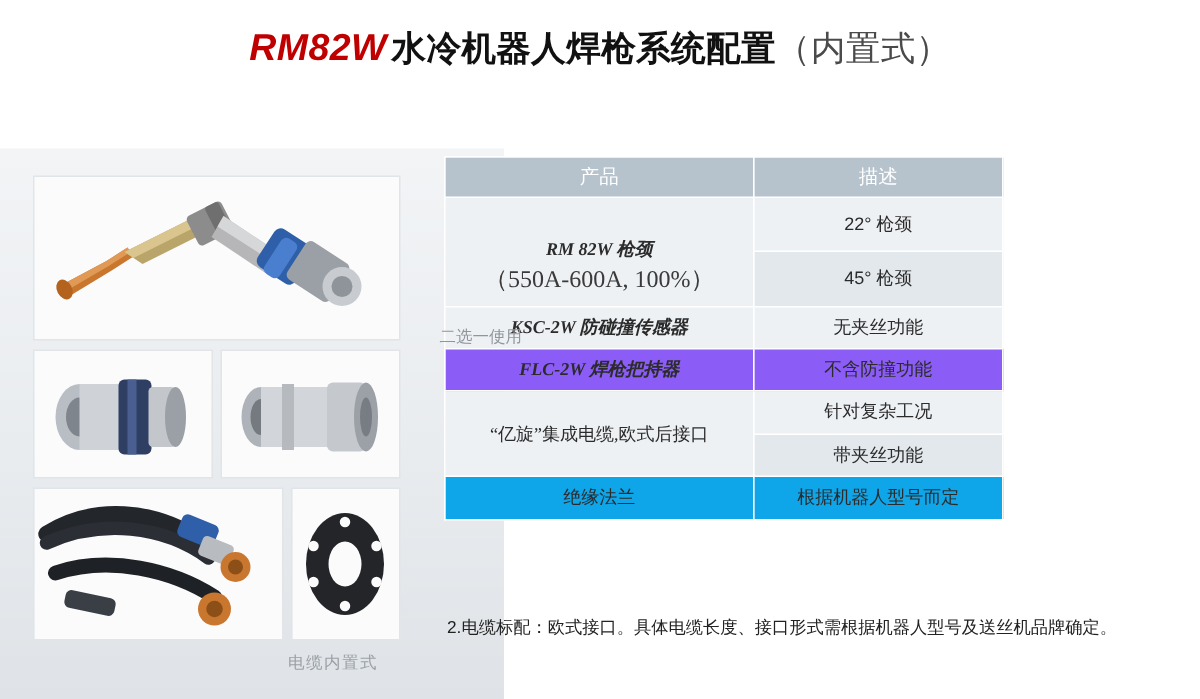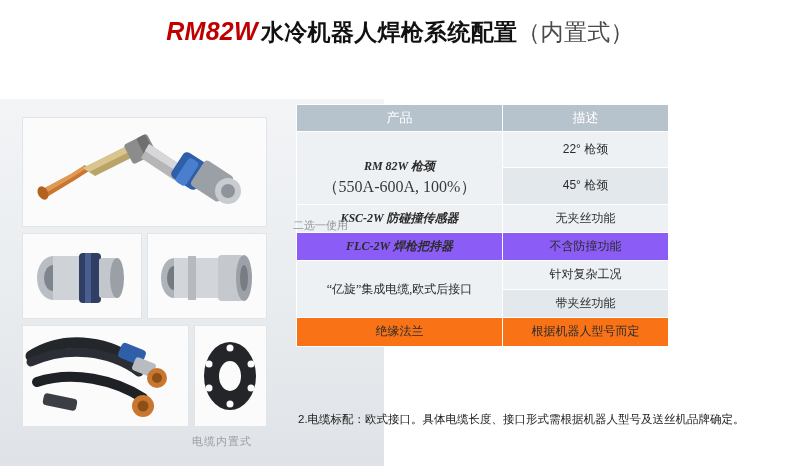--- a/index.html
+++ b/index.html
@@ -55,21 +55,20 @@
   }
 
   
   .photo-panel {
     position: absolute;
     left: 0px;
     top: 35px;
     width: 336px;
     height: 367px;
     background: linear-gradient(180deg, #f2f4f6 0%, #e9ecef 55%, #dfe3e7 100%);
-    padding-left: 48px;
   }
   .photo-inner {
     position: absolute;
     left: 22px;
     top: 18px;
     width: 243px;
     height: 310px;
   }
   .ph {
     position: absolute;
@@ -122,21 +121,21 @@
     color: #2b2b2b;
     padding: 5px 4px;
     line-height: 1.45;
   }
   .row-a td { background: #eef1f4; }
   .row-b td { background: #e3e8ec; }
   .row-c td { background: #eef1f4; }
   .row-d td { background: #8b5cf6; }
   .row-e td { background: #eef1f4; }
   .row-f td { background: #e3e8ec; }
-  .row-g td { background: #f97316; }
+  .row-g td { background: #0ea5e9; }
 
   .cell-prod { width: 203px; font-family: Liberation Serif, serif; }
   .cell-desc { width: 163px; }
 
   .bolditalic { font-weight: bold; font-style: italic; margin-top: 21px; }
   .sub { font-size: 16px; color: #3a3a3a; }
   .twopick {
     font-size: 11px;
     color: #8f969c;
     writing-mode: horizontal-tb;

